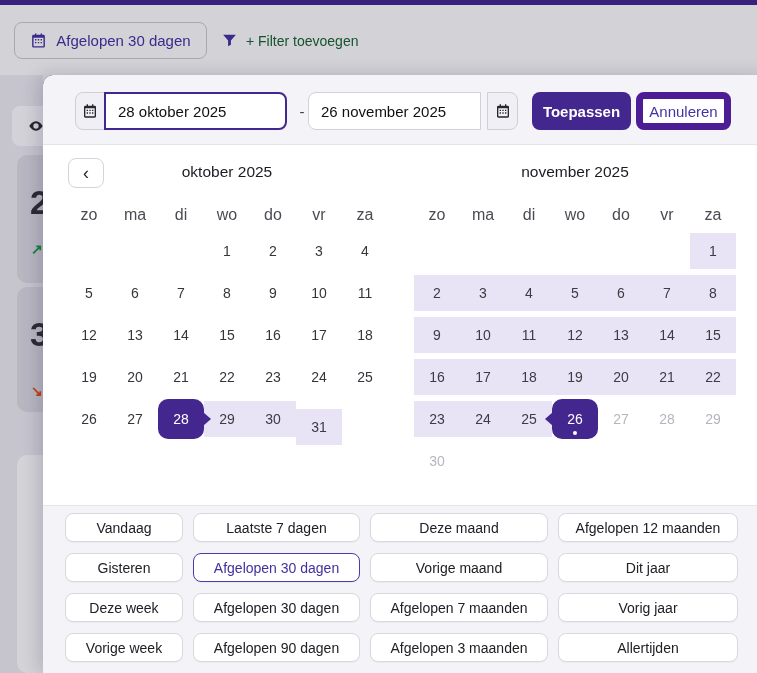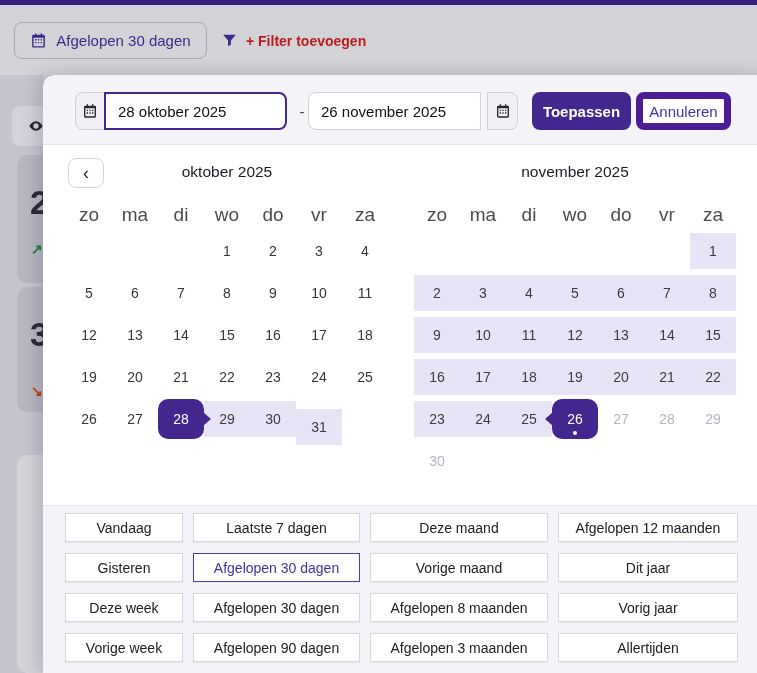--- a/index.html
+++ b/index.html
@@ -10,22 +10,22 @@
   
   .topbar { position:absolute; left:0; top:0; width:757px; height:5px; background:#38207e; }
 
   
   .toolbar { position:absolute; left:0; top:5px; width:757px; height:70px; }
   .period-btn { position:absolute; left:14px; top:17px; width:193px; height:37px;
     border:1px solid #a9a8b2; border-radius:8px; background:transparent; cursor:pointer;
     color:#3b2a8c; font-size:15px; font-family:inherit;
     display:flex; align-items:center; justify-content:center; gap:9px; }
   .funnel { position:absolute; left:221px; top:27px; width:17px; height:17px; color:#3b2a8c; }
-  .add-filter { position:absolute; left:246px; top:28px; font-size:14px; font-weight:700;
-    color:#b91c1c; text-decoration:none; cursor:pointer; }
+  .add-filter { position:absolute; left:246px; top:28px; font-size:14px; font-weight:400;
+    color:#14532d; text-decoration:none; cursor:pointer; }
 
   
   .bg-left { position:absolute; left:0; top:75px; width:43px; height:598px;
     background:#c6c4cd; overflow:hidden; }
   .bgcard { position:absolute; border-radius:10px 0 0 10px; }
   .bg-eye  { left:12px; top:31px;  width:31px; height:40px; background:#d3d2d9; border-radius:8px 0 0 8px; }
   .bg-eye svg { position:absolute; left:16px; top:12px; }
   .bg-a { left:17px; top:80px;  width:26px; height:128px; background:#b8b6c1; }
   .bg-b { left:17px; top:212px; width:26px; height:125px; background:#b8b6c1; }
   .bg-c { left:17px; top:380px; width:26px; height:218px; background:#d4d3d8; }
@@ -63,21 +63,21 @@
   
   .cal-area { position:absolute; left:0; top:70px; width:714px; height:360px; background:#fff; }
   .prev { position:absolute; left:25px; top:13px; width:36px; height:30px; background:#fff;
     border:1px solid #d4d4db; border-radius:8px; font-size:18px; line-height:26px;
     color:#1f1f25; cursor:pointer; font-family:inherit; }
   .month { position:absolute; top:0; width:322px; height:360px; }
   .m0 { left:23px; } .m1 { left:371px; }
   .month-title { position:absolute; top:18px; left:0; width:322px; text-align:center;
     font-size:15.5px; font-weight:400; color:#1b1b22; }
   .weekdays { position:absolute; top:58px; left:0; width:322px; display:flex; }
-  .wd { width:46px; height:24px; font-size:19px; color:#4b4b54; text-align:center;
+  .wd { width:46px; height:24px; font-size:16px; color:#4b4b54; text-align:center;
     line-height:24px; }
   .grid { position:absolute; top:85px; left:0; width:322px; height:260px; }
   .cell { position:absolute; width:46px; display:flex; align-items:center; justify-content:center;
     font-size:14px; color:#35353c; height:42px; cursor:pointer; }
   .cell.range { background:#e8e4f5; height:36px; color:#3c3c44; }
   .cell.muted { color:#b6b5bf; cursor:default; }
   .cell.sel { background:#44268f; color:#fff; height:40px; border-radius:10px; z-index:2;
     font-weight:500; }
   .sel-start::after { content:""; position:absolute; right:-7px; top:13px; width:0; height:0;
     border-top:7px solid transparent; border-bottom:7px solid transparent;
@@ -86,21 +86,21 @@
     border-top:7px solid transparent; border-bottom:7px solid transparent;
     border-right:8px solid #44268f; }
   .dot { position:absolute; left:50%; transform:translateX(-50%); bottom:4px; width:4px;
     height:4px; border-radius:50%; background:#fff; }
 
   
   .presets { position:absolute; left:0; top:430px; width:714px; height:168px;
     background:#f4f3f8; border-top:1px solid #e4e3ea; }
   .preset-grid { position:absolute; left:22px; top:7px; display:grid;
     grid-template-columns:118px 167px 178px 180px; column-gap:10px; row-gap:11px; }
-  .preset { height:29px; background:#fff; border:1px solid #d9d8df; border-radius:0;
+  .preset { height:29px; background:#fff; border:1px solid #d9d8df; border-radius:8px;
     font-size:14px; color:#202025; font-family:inherit; cursor:pointer;
     display:flex; align-items:center; justify-content:center;
     box-shadow:0 1px 1px rgba(0,0,0,.04); }
   .preset.selected { border:1.5px solid #4c3bab; color:#41309e; }
 </style>
 </head>
 <body>
 
 <div class="screen">
 
@@ -258,21 +258,21 @@
           <button class="preset">Vandaag</button>
           <button class="preset">Laatste 7 dagen</button>
           <button class="preset">Deze maand</button>
           <button class="preset">Afgelopen 12 maanden</button>
           <button class="preset">Gisteren</button>
           <button class="preset selected">Afgelopen 30 dagen</button>
           <button class="preset">Vorige maand</button>
           <button class="preset">Dit jaar</button>
           <button class="preset">Deze week</button>
           <button class="preset">Afgelopen 30 dagen</button>
-          <button class="preset">Afgelopen 8 maanden</button>
+          <button class="preset">Afgelopen 7 maanden</button>
           <button class="preset">Vorig jaar</button>
           <button class="preset">Vorige week</button>
           <button class="preset">Afgelopen 90 dagen</button>
           <button class="preset">Afgelopen 3 maanden</button>
           <button class="preset">Allertijden</button>
         </div>
     </div>
 
   </div>
 </div>

